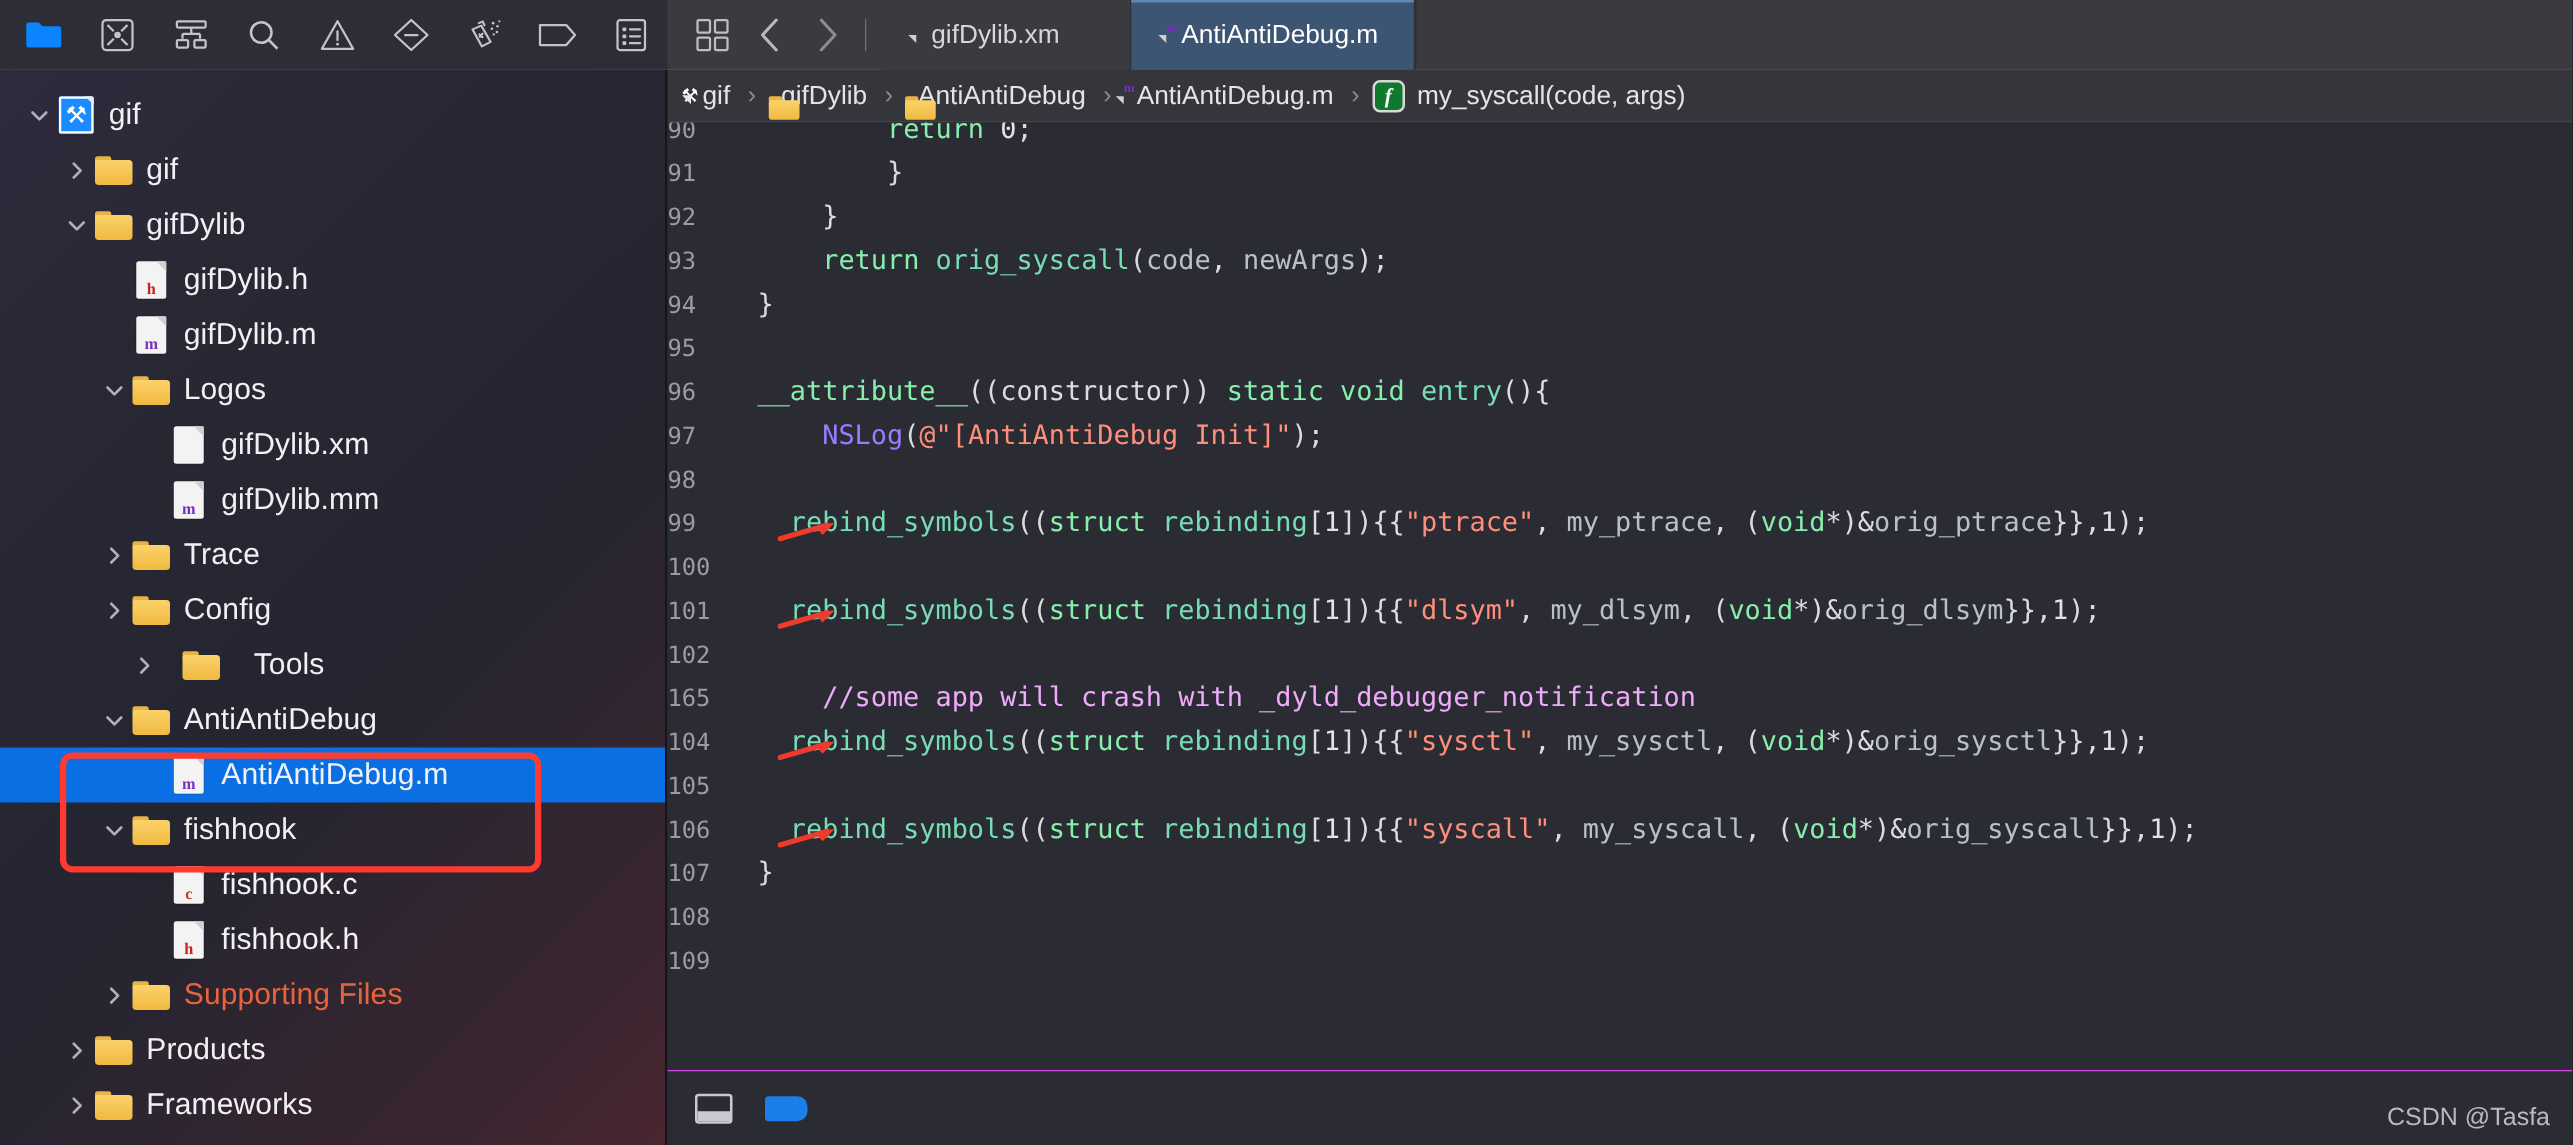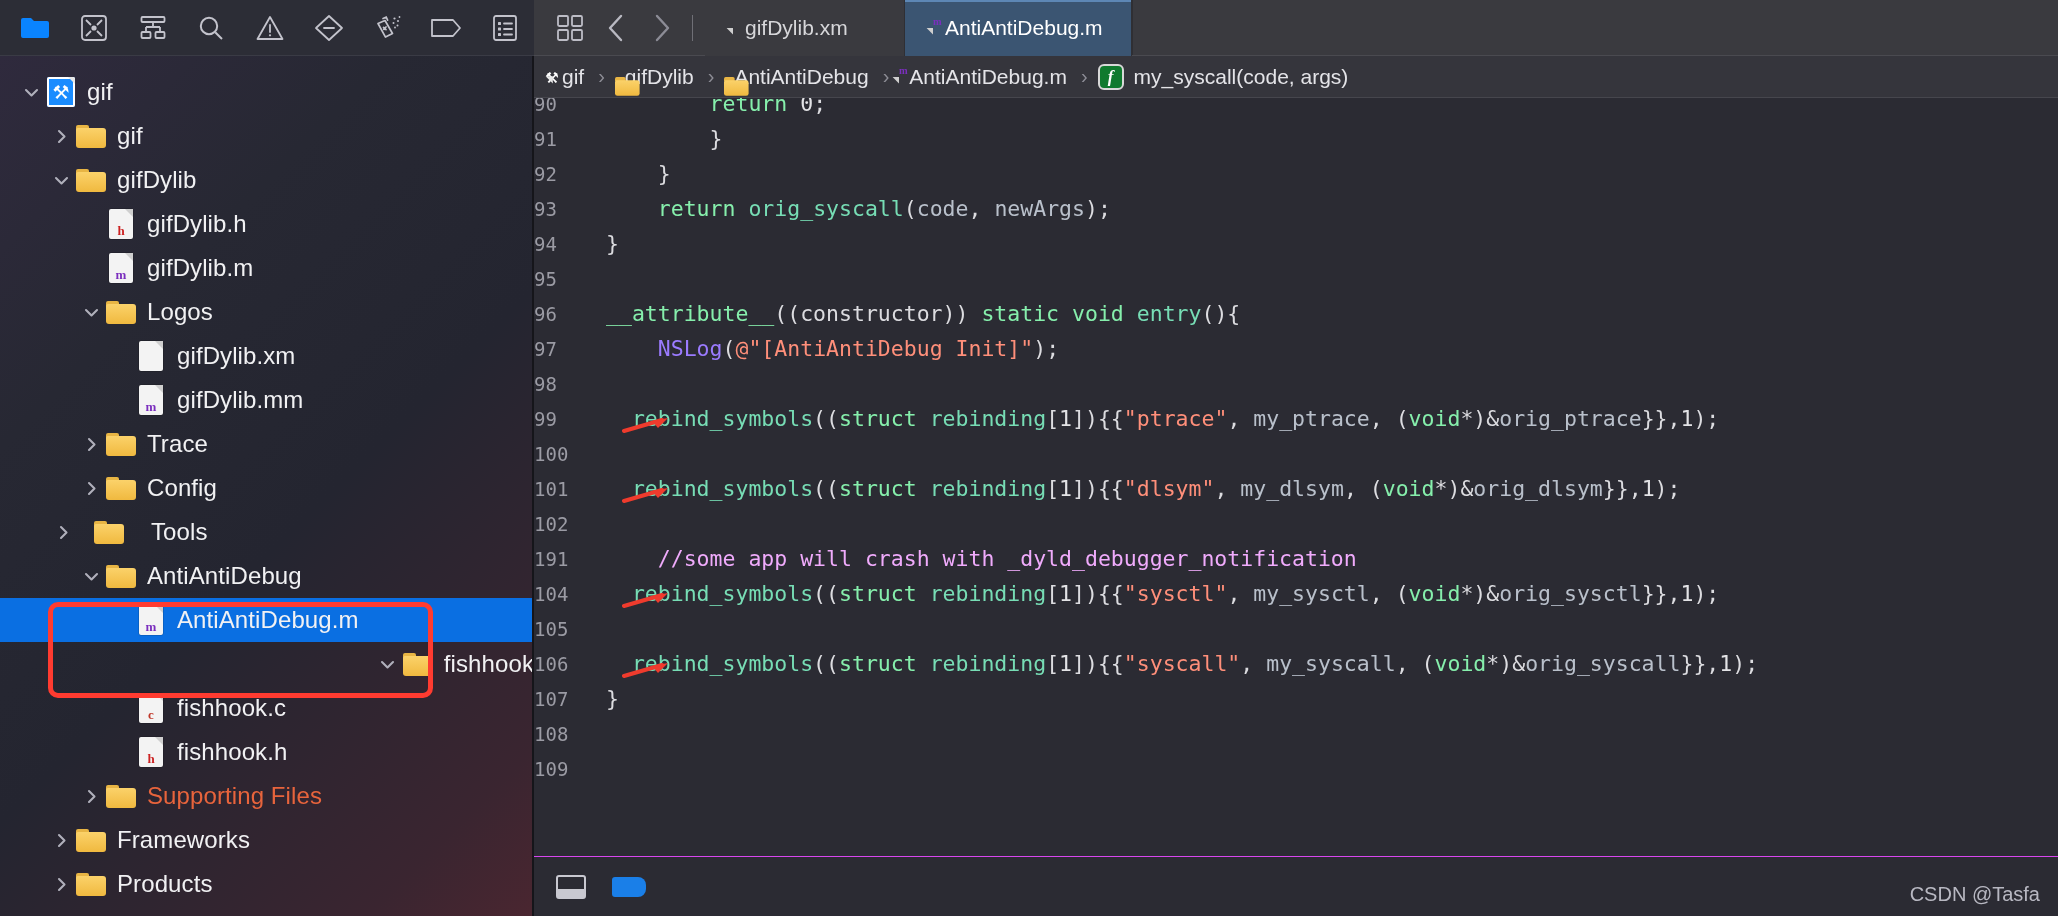--- a/index.html
+++ b/index.html
@@ -486,21 +486,21 @@
               </svg>
             </span>
             <span class="ic">
               <span class="folder">
                 <span class="tabp"></span>
                 <span class="bodyp"></span>
               </span>
             </span>
             <span class="lbl">Config</span>
           </div>
-          <div class="row" style="padding-left: 50px; gap: 16px;">
+          <div class="row" style="padding-left: 102px; gap: 16px;">
             <span class="tw">
               <svg width="17" height="17" viewBox="0 0 17 17" fill="none" stroke="#b0b0bb" stroke-width="2.1" stroke-linecap="round" stroke-linejoin="round">
                 <path d="M6 3l5.5 5.5L6 14"></path>
               </svg>
             </span>
             <span class="ic">
               <span class="folder">
                 <span class="tabp"></span>
                 <span class="bodyp"></span>
               </span>
@@ -523,21 +523,21 @@
           </div>
           <div class="row selected" style="padding-left: 108px;">
             <span class="tw"></span>
             <span class="ic">
               <span class="doc">
                 <span class="ltr m">m</span>
               </span>
             </span>
             <span class="lbl">AntiAntiDebug.m</span>
           </div>
-          <div class="row" style="padding-left: 78px; justify-content: flex-end;">
+          <div class="row" style="padding-left: 78px;">
             <span class="tw">
               <svg width="17" height="17" viewBox="0 0 17 17" fill="none" stroke="#b0b0bb" stroke-width="2.1" stroke-linecap="round" stroke-linejoin="round">
                 <path d="M3 6l5.5 5.5L14 6"></path>
               </svg>
             </span>
             <span class="ic">
               <span class="folder">
                 <span class="tabp"></span>
                 <span class="bodyp"></span>
               </span>
@@ -581,35 +581,35 @@
               <svg width="17" height="17" viewBox="0 0 17 17" fill="none" stroke="#b0b0bb" stroke-width="2.1" stroke-linecap="round" stroke-linejoin="round">
                 <path d="M6 3l5.5 5.5L6 14"></path>
               </svg>
             </span>
             <span class="ic">
               <span class="folder">
                 <span class="tabp"></span>
                 <span class="bodyp"></span>
               </span>
             </span>
+            <span class="lbl">Products</span>
+          </div>
+          <div class="row" style="padding-left: 48px;">
+            <span class="tw">
+              <svg width="17" height="17" viewBox="0 0 17 17" fill="none" stroke="#b0b0bb" stroke-width="2.1" stroke-linecap="round" stroke-linejoin="round">
+                <path d="M6 3l5.5 5.5L6 14"></path>
+              </svg>
+            </span>
+            <span class="ic">
+              <span class="folder">
+                <span class="tabp"></span>
+                <span class="bodyp"></span>
+              </span>
+            </span>
             <span class="lbl">Frameworks</span>
-          </div>
-          <div class="row" style="padding-left: 48px;">
-            <span class="tw">
-              <svg width="17" height="17" viewBox="0 0 17 17" fill="none" stroke="#b0b0bb" stroke-width="2.1" stroke-linecap="round" stroke-linejoin="round">
-                <path d="M6 3l5.5 5.5L6 14"></path>
-              </svg>
-            </span>
-            <span class="ic">
-              <span class="folder">
-                <span class="tabp"></span>
-                <span class="bodyp"></span>
-              </span>
-            </span>
-            <span class="lbl">Products</span>
           </div>
         </div>
       <div class="redbox" style="left:48px; top:546px; width:385px; height:96px;"></div>
       <div class="sidebar-divider"></div>
     </div>
 
     <div class="editor-col">
 
       <div class="breadcrumb">
         <div class="crumb">
@@ -693,21 +693,21 @@
           </div>
           <div class="arrow" style="left: 88px; top: 387px;"><svg width="48" height="20" viewBox="0 0 48 20">
               <path d="M2 16 L40 5" stroke="#ef3b2d" stroke-width="4" stroke-linecap="round"></path>
               <path d="M46 3 L30 6 L36 13 Z" fill="#ef3b2d"></path>
             </svg></div>
           <div class="code-line">
             <span class="gutter">102</span>
             <span class="code-text"></span>
           </div>
           <div class="code-line">
-            <span class="gutter">191</span>
+            <span class="gutter">165</span>
             <span class="code-text"><span class="t-cmt">    //some app will crash with _dyld_debugger_notification</span></span>
           </div>
           <div class="code-line">
             <span class="gutter">104</span>
             <span class="code-text"><span class="t-plain">  </span><span class="t-fn">rebind_symbols</span><span class="t-plain">((</span><span class="t-kw">struct</span><span class="t-plain"> </span><span class="t-fn">rebinding</span><span class="t-plain">[</span><span class="t-num">1</span><span class="t-plain">]){{</span><span class="t-str">"sysctl"</span><span class="t-plain">, </span><span class="t-id">my_sysctl</span><span class="t-plain">, (</span><span class="t-kw">void</span><span class="t-plain">*)&amp;</span><span class="t-id">orig_sysctl</span><span class="t-plain">}},</span><span class="t-num">1</span><span class="t-plain">);</span></span>
           </div>
           <div class="arrow" style="left: 88px; top: 492px;"><svg width="48" height="20" viewBox="0 0 48 20">
               <path d="M2 16 L40 5" stroke="#ef3b2d" stroke-width="4" stroke-linecap="round"></path>
               <path d="M46 3 L30 6 L36 13 Z" fill="#ef3b2d"></path>
             </svg></div>

